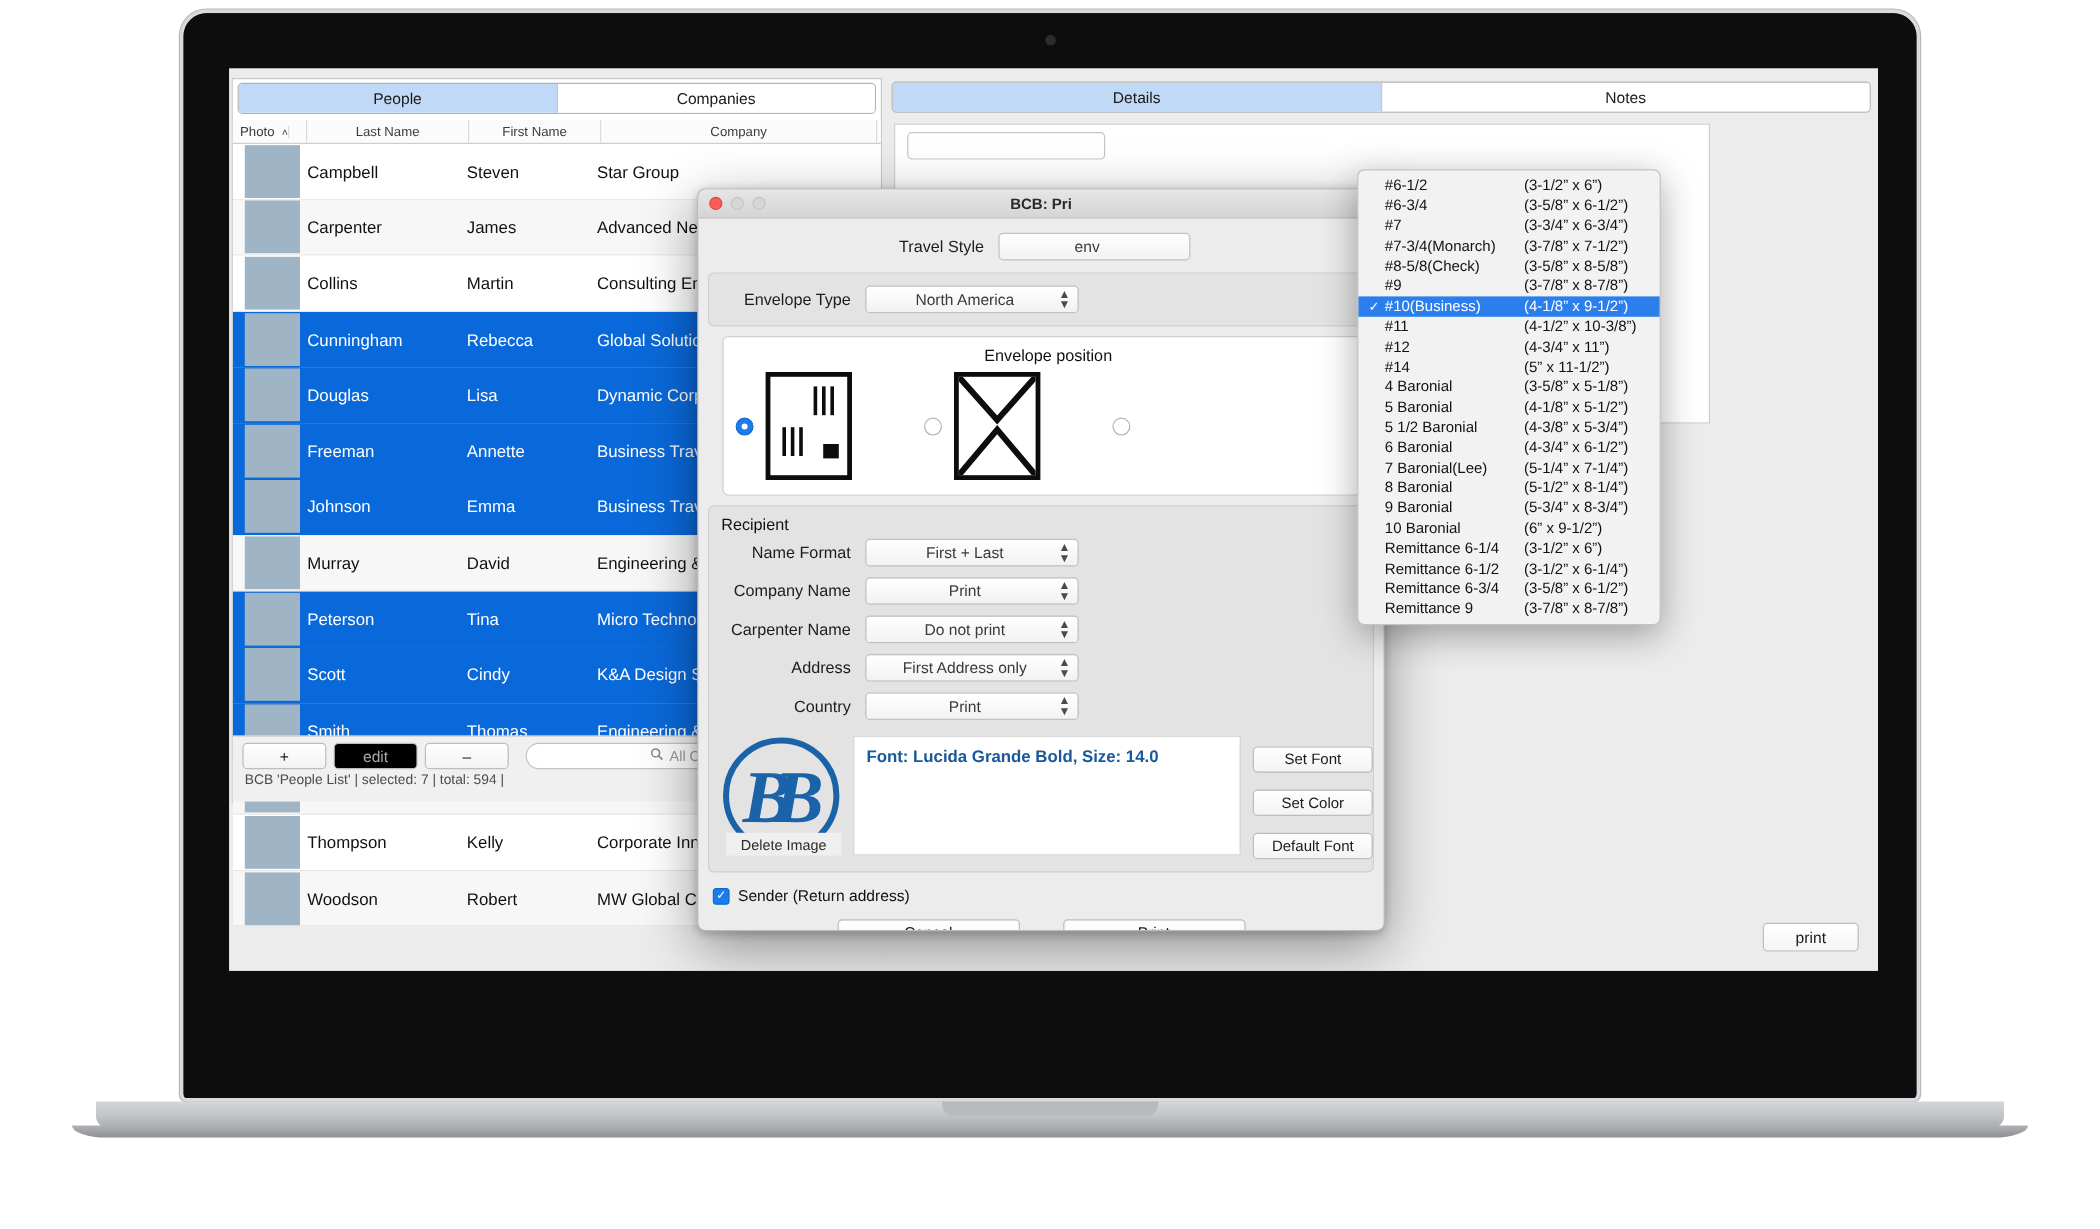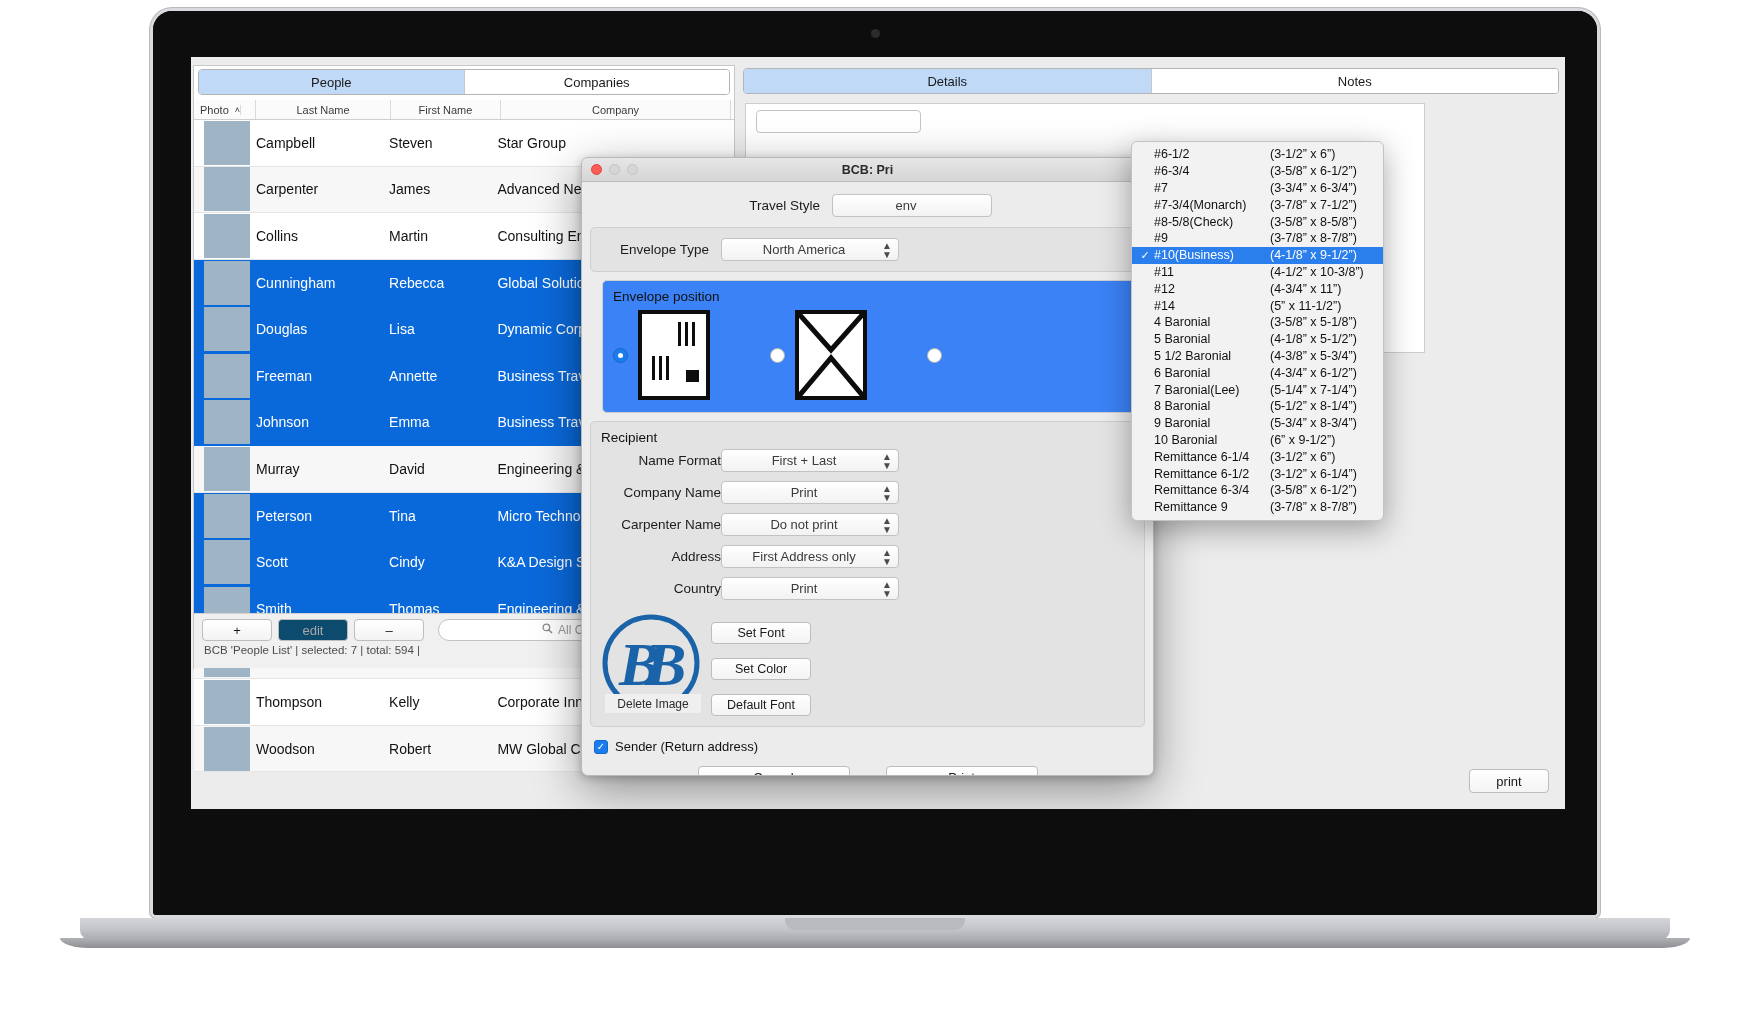--- a/index.html
+++ b/index.html
@@ -169,21 +169,21 @@
     height: 55px;
   }
   .btn-row { display: flex; align-items: center; padding: 5px 8px 0 8px; gap: 6px; }
   .sm-btn {
     width: 70px; height: 22px;
     border: 1px solid #bdbdbd; border-radius: 4px;
     background: linear-gradient(180deg,#ffffff,#f3f3f3);
     font-size: 13px; color: #1a1a1a;
     display: flex; align-items: center; justify-content: center;
   }
-  .sm-btn.disabled { color: #a8a8a8; background: #0c4a6e; }
+  .sm-btn.disabled { color: #a8a8a8; background: #000000; }
   .search-field {
     flex: 1;
     height: 22px;
     margin-left: 8px;
     border: 1px solid #c3c3c3;
     border-radius: 11px;
     background: #fff;
     display: flex; align-items: center; justify-content: center;
     gap: 5px;
     font-size: 12px; color: #9b9b9b;
@@ -296,24 +296,25 @@
     margin: 0 8px;
     background: #e3e3e3;
     border: 1px solid #cfcfcf;
     border-radius: 5px;
   }
   .etype-row { display: flex; align-items: center; padding: 10px 0; }
   .etype-label { width: 130px; text-align: right; font-size: 13.5px; color: #1c1c1c; padding-right: 12px; }
 
   .envpos-box {
     margin: 8px 8px 0 20px;
-    background: #3b82f6;
+    background: #ffffff;
     border: 1px solid #cfcfcf;
     border-radius: 5px;
     padding: 8px 10px 12px 10px;
+    text-align: center;
   }
   .envpos-title { font-size: 13.5px; color: #111; margin-bottom: 6px; }
   .envpos-opts { display: flex; align-items: center; gap: 10px; }
   .radio {
     width: 15px; height: 15px; border-radius: 50%;
     border: 1px solid #b3b3b3; background: #fff;
     flex: none;
     display: flex; align-items: center; justify-content: center;
   }
   .radio.on { background: #1a7ced; border-color: #1268cc; }
@@ -324,21 +325,21 @@
 
   .recip-box {
     margin: 8px 8px 0 8px;
     background: #e3e3e3;
     border: 1px solid #cfcfcf;
     border-radius: 5px;
     padding: 8px 0 10px 0;
   }
   .recip-title { font-size: 13.5px; color: #111; padding-left: 10px; margin-bottom: 4px; }
   .f-row { display: flex; align-items: center; margin-bottom: 9px; }
-  .f-label { width: 130px; text-align: right; font-size: 13.5px; color: #1c1c1c; }
+  .f-label { width: 130px; text-align: right; font-size: 13.5px; color: #1c1c1c; padding-right: 12px; }
 
   .font-area { display: flex; align-items: flex-start; padding: 4px 0 0 10px; gap: 10px; }
   .logo-wrap { width: 100px; height: 100px; position: relative; flex: none; }
   .font-preview {
     width: 335px; height: 100px;
     background: #fff;
     border: 1px solid #d0d0d0;
     padding: 8px 10px;
     font-size: 14px; font-weight: bold; color: #17599c;
   }
@@ -676,20 +677,21 @@
 
               <div class="font-area">
                 <div class="logo-wrap">
                   <svg width="100" height="100" viewBox="0 0 100 100">
                     <circle cx="50" cy="50" r="46" fill="none" stroke="#1b63a8" stroke-width="5"></circle>
                     <text x="18" y="72" font-family="'Liberation Serif',serif" font-size="62" font-weight="bold" font-style="italic" fill="#1b63a8">B</text>
                     <text x="44" y="72" font-family="'Liberation Serif',serif" font-size="62" font-weight="bold" font-style="italic" fill="#1b63a8">B</text>
                   </svg>
                   <div class="delete-img-btn">Delete Image</div>
                 </div>
+                <div class="font-preview">Font: Lucida Grande Bold, Size: 14.0</div>
                 <div class="font-btns">
                   <div class="fb">Set Font</div>
                   <div class="fb">Set Color</div>
                   <div class="fb">Default Font</div>
                 </div>
               </div>
             </div>
 
             <div class="sender-row">
               <span class="checkbox">✓</span>

